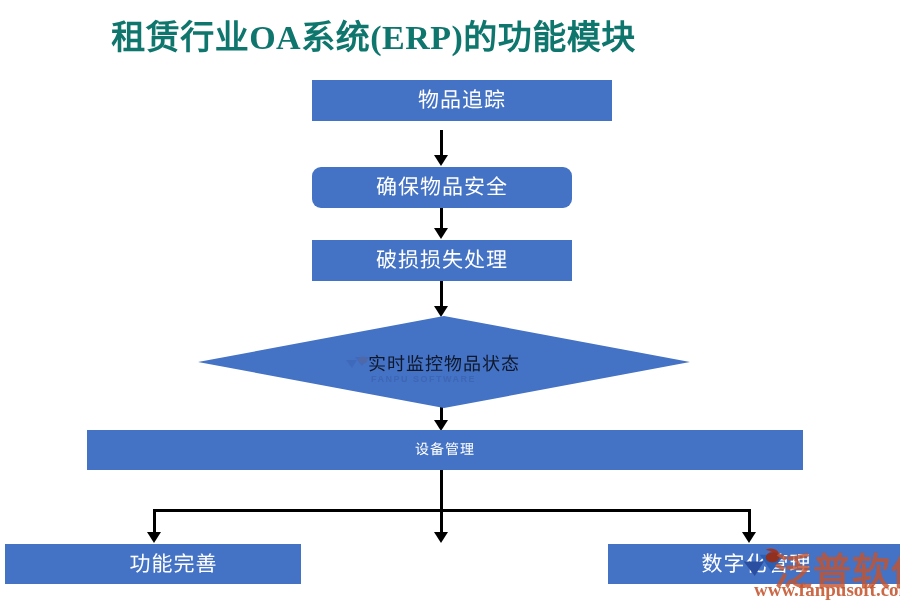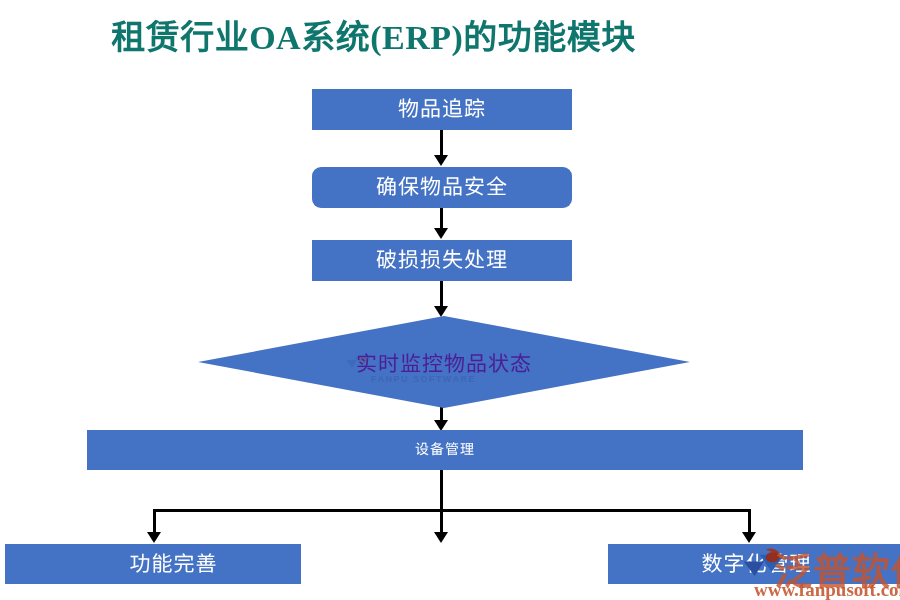--- a/index.html
+++ b/index.html
@@ -66,23 +66,23 @@
     inset: 0;
     background: #4472C4;
     clip-path: polygon(50% 0%, 100% 50%, 50% 100%, 0% 50%);
   }
   .diamond-label {
     position: absolute;
     inset: 0;
     display: flex;
     align-items: center;
     justify-content: center;
-    color: #4c1d95;
-    font-family: "Liberation Serif", "DejaVu Serif", serif;
-    font-size: 21px;
+    color: #0f172a;
+    font-family: "Liberation Serif", "DejaVu Serif", serif;
+    font-size: 18px;
     letter-spacing: 1px;
     white-space: nowrap;
   }
 
   
   .conn {
     position: absolute;
     background: #000000;
     z-index: 2;
   }
@@ -150,21 +150,21 @@
     height: 22px;
   }
 </style>
 </head>
 <body>
 
 <div id="canvas">
 
   <div class="title">租赁行业OA系统(ERP)的功能模块</div>
 
-  <div class="node" style="left:312px; top:89px; width:260px; height:41px;justify-content:center;">
+  <div class="node" style="left:312px; top:80px; width:300px; height:41px;justify-content:center;">
     <span>物品追踪</span>
   </div>
 
   <div class="conn vline" style="left:440px; top:130px; width:3px; height:27px;"></div>
   <div class="arrowhead" style="left:434px; top:155px;"></div>
 
   <div class="node" style="left:312px; top:167px; width:260px; height:41px;border-radius:9px;">
     <span>确保物品安全</span>
   </div>
 

